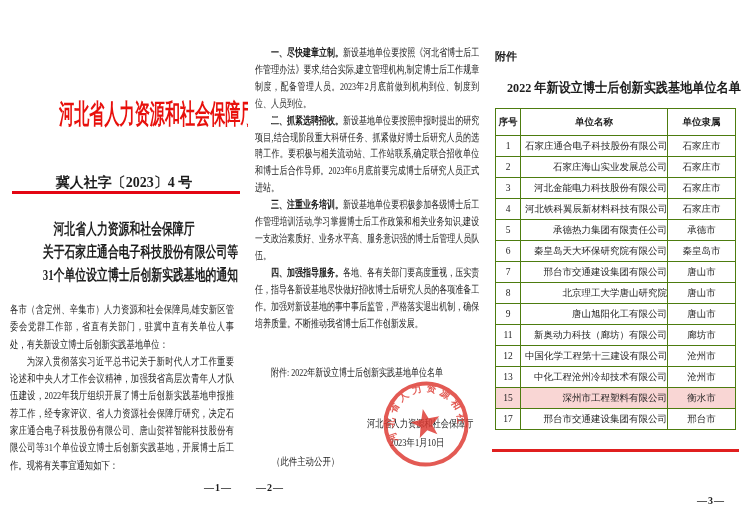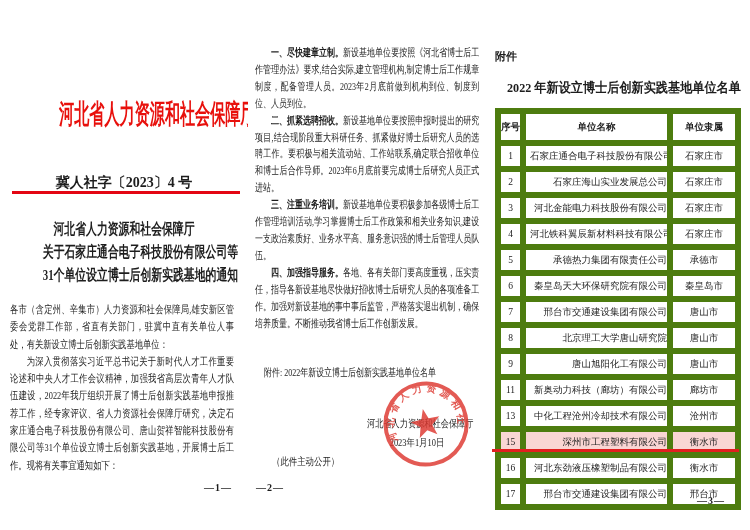--- a/index.html
+++ b/index.html
@@ -28,21 +28,21 @@
   .inner p{margin:0;}
   .indent{text-indent:2em;}
   .pagenum{position:absolute;font-size:10px;font-weight:bold;letter-spacing:1px;}
   #p1-num{top:482px;right:8px;}
 
   
   #p2-body{top:44px;left:7px;width:224px;}
   #p2-body .inner{width:303px;transform:scaleX(.74);transform-origin:0 0;
                   font-size:10.8px;line-height:16.9px;text-align:justify;}
   .sec{margin:0;text-indent:2em;}
-  #attach-block{top:364px;left:0;width:224px;}
+  #attach-block{top:364px;left:7px;width:224px;}
   #attach-block .inner{width:303px;transform:scaleX(.74);transform-origin:0 0;
                        font-size:10.8px;line-height:17px;}
   #issuer{position:absolute;top:417px;right:7px;font-size:10.5px;white-space:nowrap;
           transform:scaleX(.78);transform-origin:100% 0;}
   #issue-date{position:absolute;top:436px;left:114px;width:110px;text-align:center;
               font-size:10.5px;transform:scaleX(.8);transform-origin:50% 0;}
   #disclosure{position:absolute;top:455px;left:24px;font-size:10.5px;white-space:nowrap;
               transform:scaleX(.8);transform-origin:0 0;}
   #p2-num{top:482px;left:8px;}
   #stamp{position:absolute;left:133px;top:379px;width:90px;height:90px;
@@ -50,21 +50,21 @@
   #stamp circle{stroke:var(--seal);fill:none;}
   #stamp polygon{fill:var(--seal);}
   #stamp text{fill:var(--seal);font-size:11px;letter-spacing:4.2px;font-weight:bold;}
 
   
   #attachment-label{position:absolute;top:49px;left:7px;font-weight:bold;font-size:11px;}
   #p3-title{position:absolute;top:79px;left:7px;width:240px;text-align:center;font-weight:bold;
             font-size:13.5px;white-space:nowrap;transform:scaleX(.9);transform-origin:50% 50%;}
   #base-table{position:absolute;top:108px;left:7px;width:240px;border-collapse:collapse;
               table-layout:fixed;font-size:9.5px;}
-  #base-table th,#base-table td{border:6px solid #4d7c0f;padding:0;overflow:hidden;white-space:nowrap;}
+  #base-table th,#base-table td{border:1px solid #4d7c0f;padding:0;overflow:hidden;white-space:nowrap;}
   #base-table th{height:26px;font-weight:bold;text-align:center;}
   #base-table td{height:20px;}
   td.name{text-align:right;padding-left:4px !important;}
   td.num,td.region{text-align:center;}
   tr.hl td{background:var(--hl);}
   #hl-underline{position:absolute;left:4px;width:247px;height:3px;background:var(--hlline);}
   #p3-num{top:495px;right:17px;}
 </style>
 </head>
 <body>
@@ -180,32 +180,32 @@
             <td class="num">9</td>
             <td class="name">唐山旭阳化工有限公司</td>
             <td class="region">唐山市</td>
           </tr>
           <tr>
             <td class="num">11</td>
             <td class="name">新奥动力科技（廊坊）有限公司</td>
             <td class="region">廊坊市</td>
           </tr>
           <tr>
+            <td class="num">12</td>
+            <td class="name">中国化学工程第十三建设有限公司</td>
+            <td class="region">沧州市</td>
+          </tr>
+          <tr>
             <td class="num">13</td>
             <td class="name">中化工程沧州冷却技术有限公司</td>
             <td class="region">沧州市</td>
           </tr>
           <tr class="hl">
             <td class="num">15</td>
             <td class="name">深州市工程塑料有限公司</td>
-            <td class="region">衡水市</td>
-          </tr>
-          <tr>
-            <td class="num">16</td>
-            <td class="name">河北东劲液压橡塑制品有限公司</td>
             <td class="region">衡水市</td>
           </tr>
           <tr>
             <td class="num">17</td>
             <td class="name">邢台市交通建设集团有限公司</td>
             <td class="region">邢台市</td>
           </tr>
         </tbody>
     </table>
     <div id="hl-underline" style="top: 449px;"></div>

